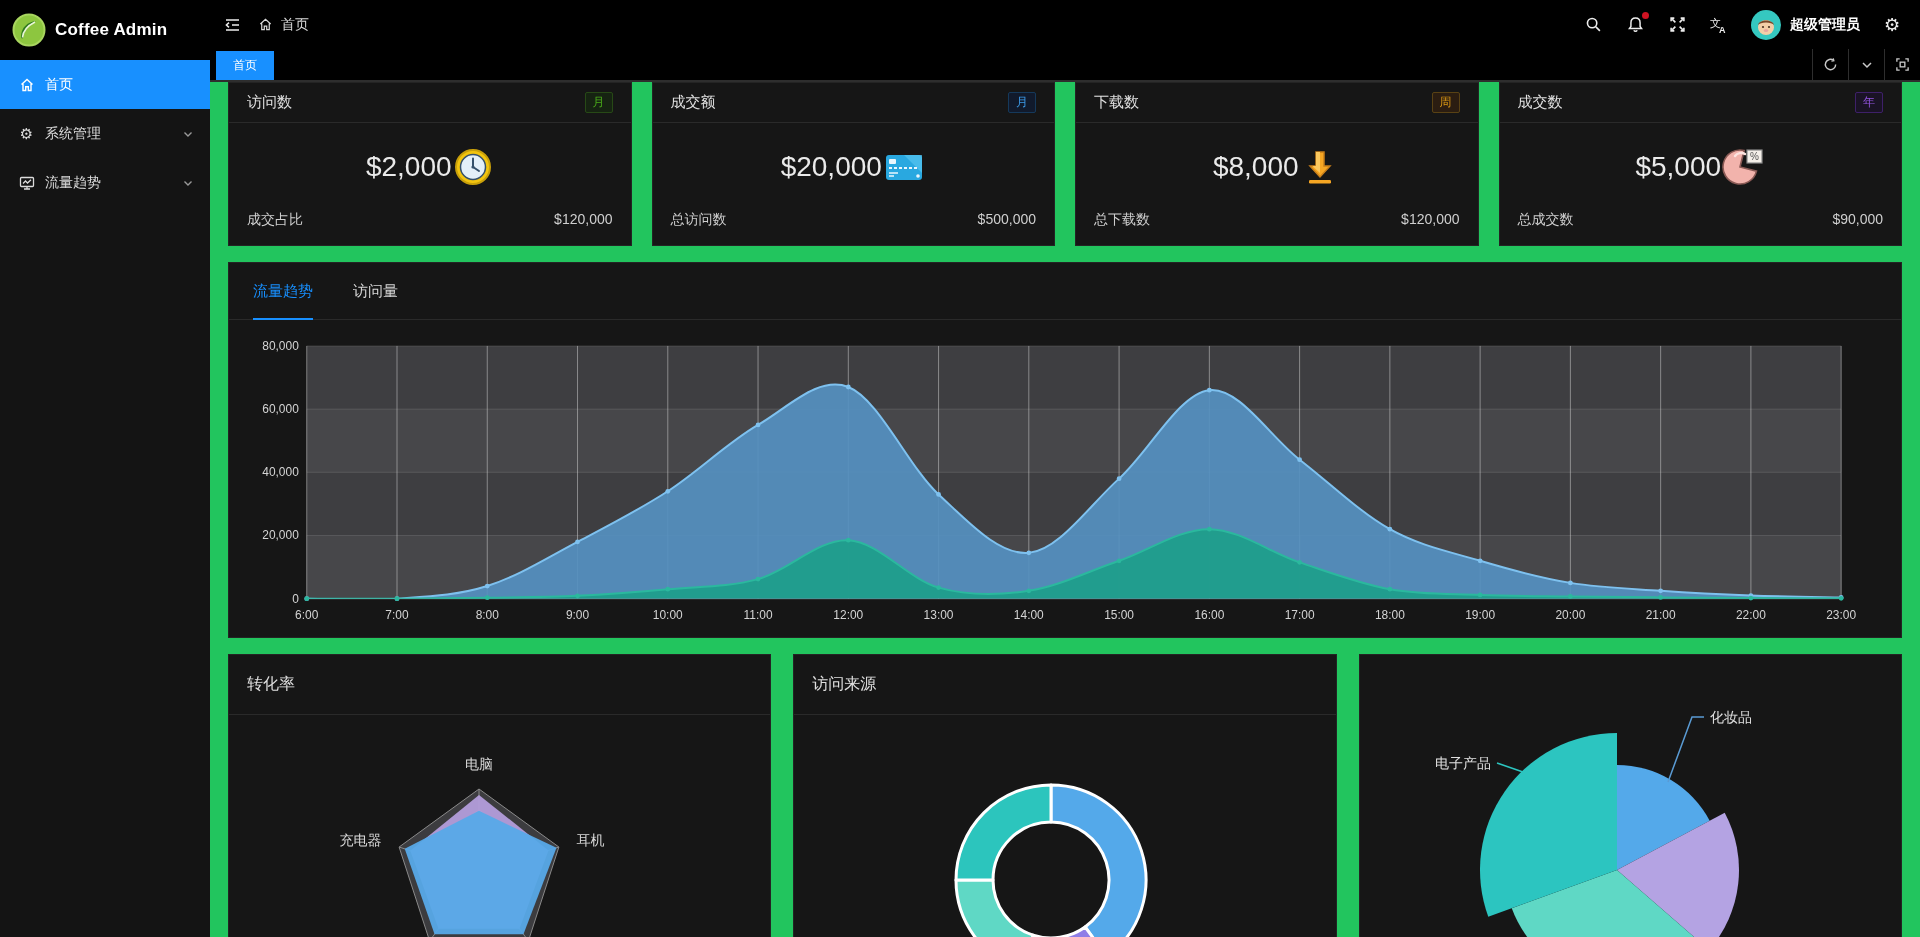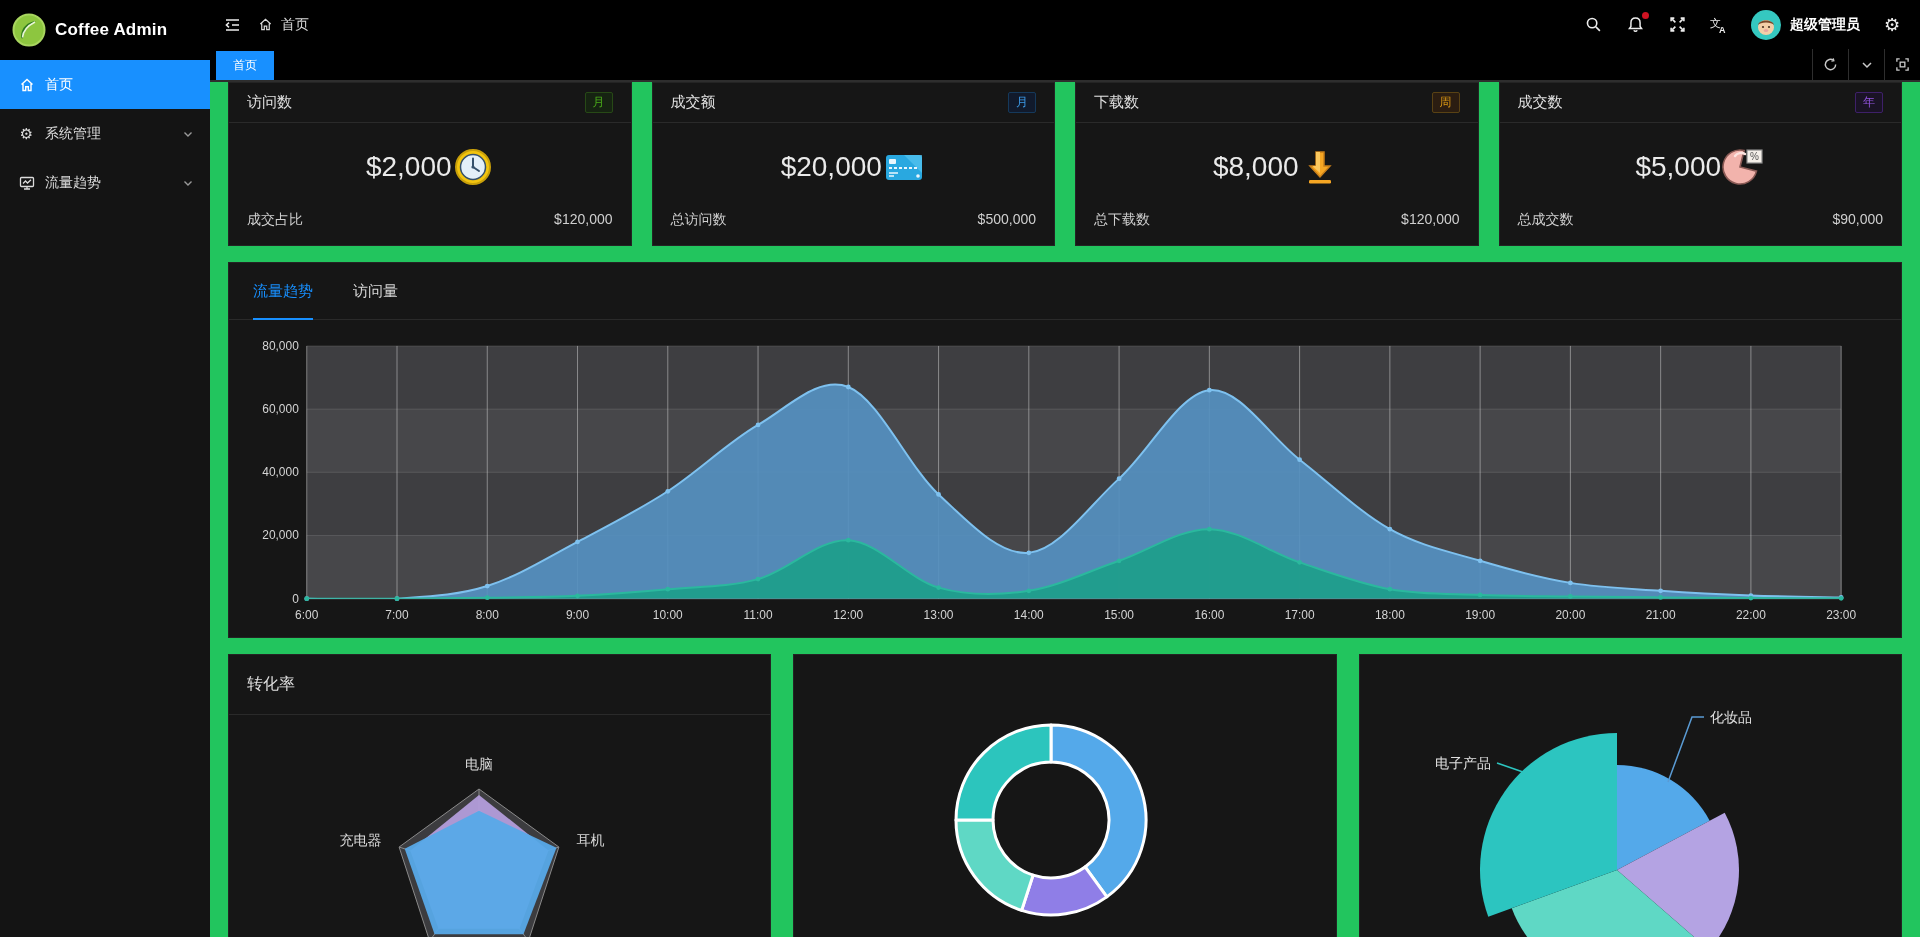--- a/index.html
+++ b/index.html
@@ -424,20 +424,23 @@
             <line x1="250" y1="158" x2="200.62603880743228" y2="225.95742752749558" stroke="#8a8a8a" stroke-width="1"></line>
             <line x1="250" y1="158" x2="170.1112526312071" y2="132.0425724725044" stroke="#8a8a8a" stroke-width="1"></line>
             <polygon points="250,79.88 319.50321021084983,135.41703805107883 290.4866481779055,213.72509057254638 209.51335182209448,213.72509057254638 181.29567726283813,135.6766123263538" fill="#B39DDB" fill-opacity="0.95"></polygon>
             <polygon points="250,95.84 327.4920849477291,132.8212952983293 294.436565073311,219.16168477474605 205.56343492668904,219.16168477474605 175.7034649470226,133.8595923994291" fill="#57A9E8" fill-opacity="0.95"></polygon>
             <text x="250" y="53.519999999999996" text-anchor="middle" font-size="14" fill="#d9d9d9">电脑</text>
             <text x="347.46427178992735" y="130.3319384164554" text-anchor="start" font-size="14" fill="#d9d9d9">耳机</text>
             <text x="152.53572821007265" y="130.33193841645536" text-anchor="end" font-size="14" fill="#d9d9d9">充电器</text>
           </svg>
       </div>
       <div class="card bcard">
+        <div class="card-header">
+          <span>访问来源</span>
+        </div>
         <svg id="donut-svg" width="541" height="370" viewBox="0 0 541 370">
             <path d="M257,70 A95,95 0 0 1 312.839598967785,241.85661446562 L291.09154463296346,211.92298567374695 A58,58 0 0 0 257,107 Z" fill="#54A9EA" stroke="#fff" stroke-width="3" stroke-linejoin="round"></path>
             <path d="M312.839598967785,241.85661446562 A95,95 0 0 1 227.64338553438,255.3503690480396 L239.07701432625305,220.1612779451189 A58,58 0 0 0 291.09154463296346,211.92298567374695 Z" fill="#8F7EE7" stroke="#fff" stroke-width="3" stroke-linejoin="round"></path>
             <path d="M227.64338553438,255.3503690480396 A95,95 0 0 1 162,165.00000000000003 L199,165 A58,58 0 0 0 239.07701432625305,220.1612779451189 Z" fill="#5FD8C5" stroke="#fff" stroke-width="3" stroke-linejoin="round"></path>
             <path d="M162,165.00000000000003 A95,95 0 0 1 257,70 L257,107 A58,58 0 0 0 199,165 Z" fill="#2CC5BD" stroke="#fff" stroke-width="3" stroke-linejoin="round"></path>
           </svg>
       </div>
       <div class="card bcard">
         <svg id="pie-svg" width="540" height="370" viewBox="0 0 540 370">
             <path d="M257,215 L257,110 A105,105 0 0 1 349.7094972501873,165.70548590748146 Z" fill="#54A9EA"></path>

